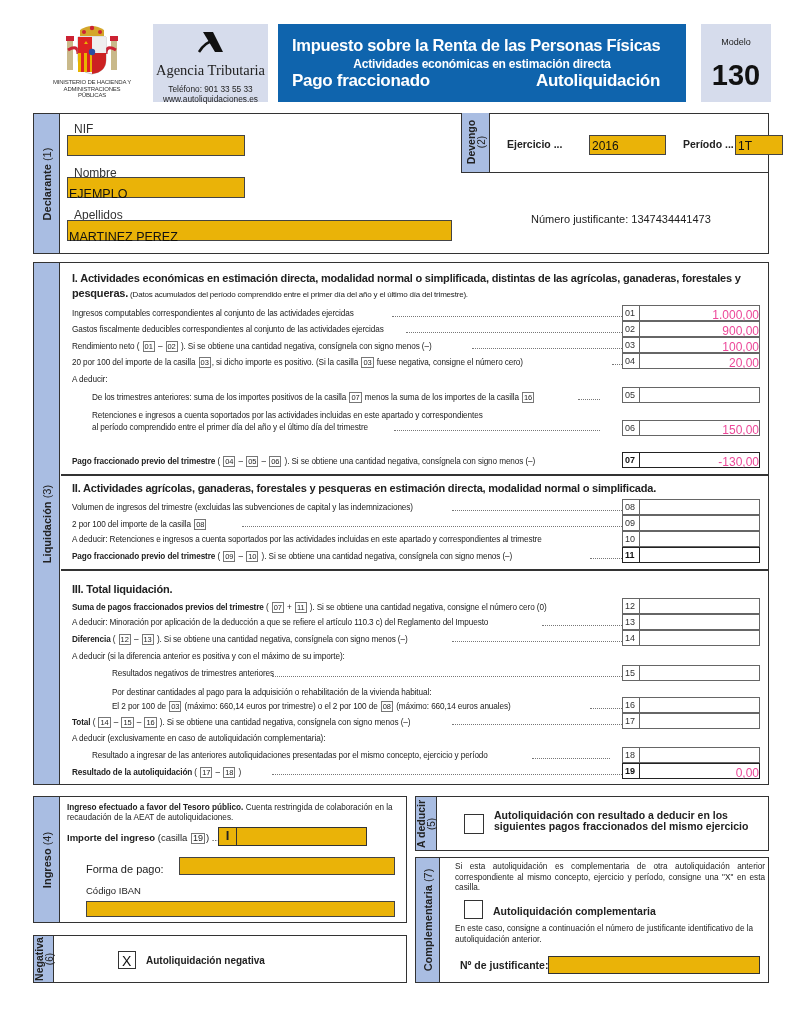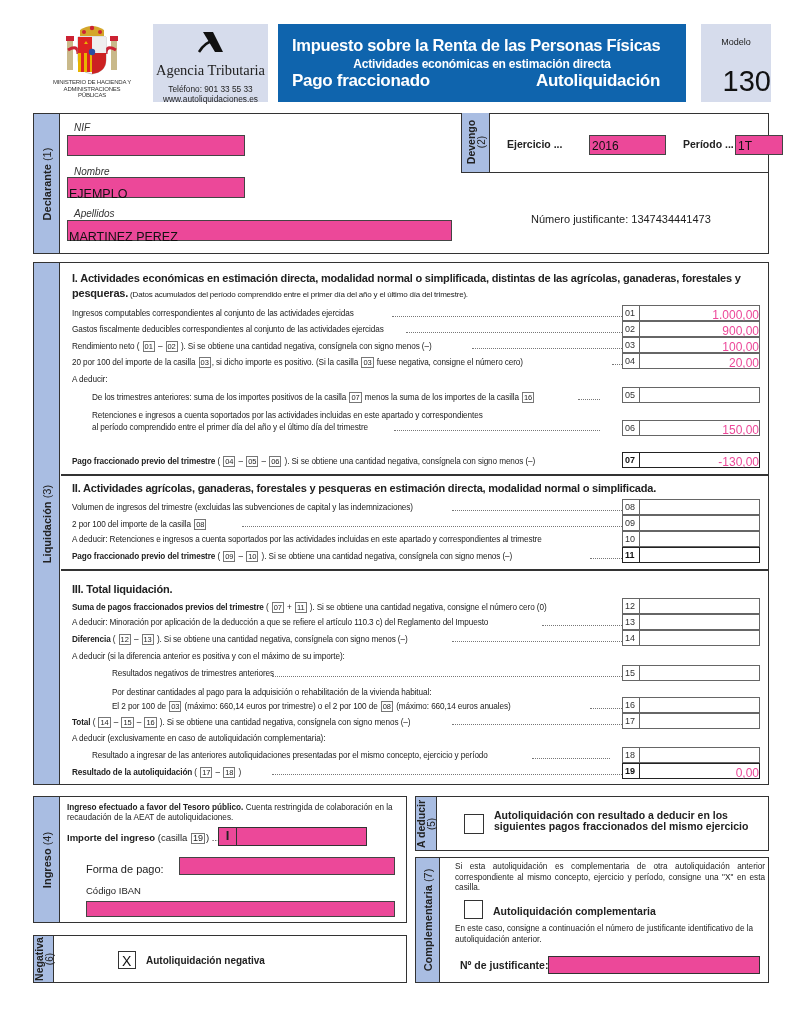--- a/index.html
+++ b/index.html
@@ -14,32 +14,32 @@
   .aeat { left: 153px; top: 24px; width: 115px; height: 78px; background: #d6dcec; text-align: center; }
   .aeat .nm { font-family: "Liberation Serif", serif; font-size: 14.5px; color: #222; margin-top: 2px; }
   .aeat .tel { font-size: 8.3px; color: #222; margin-top: 5px; line-height: 10px; }
   .blue { left: 278px; top: 24px; width: 408px; height: 78px; background: #0f64ad; color: #fff; font-weight: bold; }
   .blue .t1 { position: absolute; left: 14px; top: 12px; font-size: 16.5px; letter-spacing: -0.3px; text-align: center; }
   .blue .t2 { position: absolute; left: 0; width: 100%; text-align: center; top: 33px; font-size: 12px; letter-spacing: -0.2px; }
   .blue .t3 { position: absolute; left: 14px; top: 47px; font-size: 17px; letter-spacing: -0.3px; }
   .blue .t4 { position: absolute; right: 26px; top: 47px; font-size: 17px; letter-spacing: -0.3px; }
   .modelo { left: 701px; top: 24px; width: 70px; height: 78px; background: #d6dcec; text-align: center; }
   .modelo .lab { font-size: 9px; margin-top: 13px; color: #222; }
-  .modelo .num { font-size: 29px; font-weight: normal; color: #111; margin-top: 18px; text-align: right; }
+  .modelo .num { font-size: 29px; font-weight: bold; color: #111; margin-top: 12px; }
 
   
   .box { border: 1.5px solid #333; background: #fff; }
   .side { position: absolute; left: 0; top: 0; bottom: 0; width: 26px; background: #a9bde2; border-right: 1.5px solid #333; }
   .vtext { position: absolute; left: 50%; top: 50%; transform: translate(-50%,-50%) rotate(-90deg); white-space: nowrap; font-weight: bold; font-size: 11px; color: #222; }
   .vtext .n { font-weight: normal; }
   .vtext2 { position: absolute; left: 50%; top: 50%; transform: translate(-50%,-50%) rotate(-90deg); white-space: nowrap; text-align: center; line-height: 10px; font-size: 10px; color: #222; }
   .vtext2 b { font-size: 10.5px; }
 
-  .tinylab { font-size: 10px; color: #333; font-style: italic; }
-  .field { position: absolute; border: 1px solid #444; background: #ec4899; }
+  .tinylab { font-size: 12px; color: #333; }
+  .field { position: absolute; border: 1px solid #444; background: #eab308; }
   .fval { position: absolute; font-size: 12.5px; color: #111; }
 
   
   .sec-title { position: absolute; left: 38px; font-size: 11px; font-weight: bold; color: #222; letter-spacing: -0.2px; }
   .sec-sub { font-weight: normal; font-size: 8px; }
   .row { position: absolute; left: 38px; height: 14px; font-size: 8.2px; color: #222; white-space: nowrap; letter-spacing: -0.1px; }
   .row .lbl { position: absolute; left: 0; top: 2px; }
   .row .dots { position: absolute; top: 1px; border-bottom: 1px dotted #777; height: 9px; }
   .cas { position: absolute; left: 622px; width: 138px; height: 16px; border: 1px solid #666; background: #fff; }
   .cas .cn { position: absolute; left: 0; top: 0; width: 17px; height: 100%; border-right: 1px solid #666; font-size: 9px; padding: 2px 0 0 2px; color: #333; }

